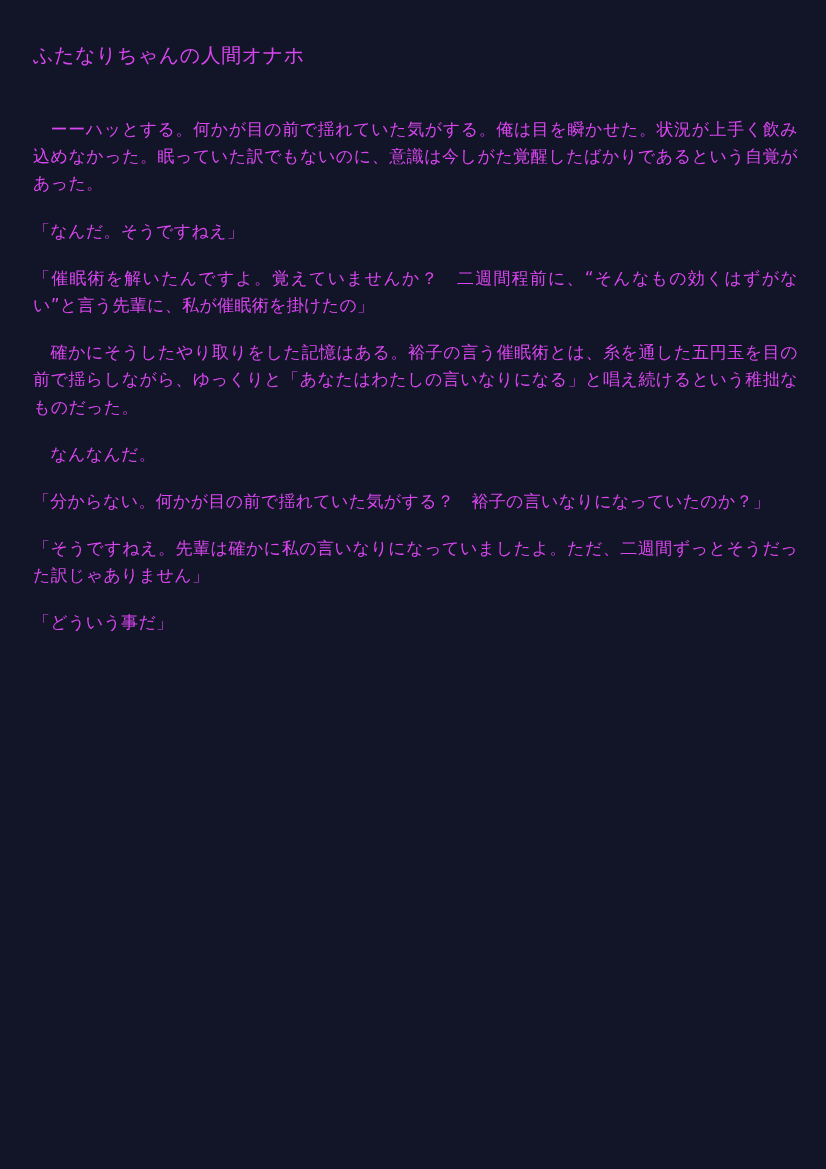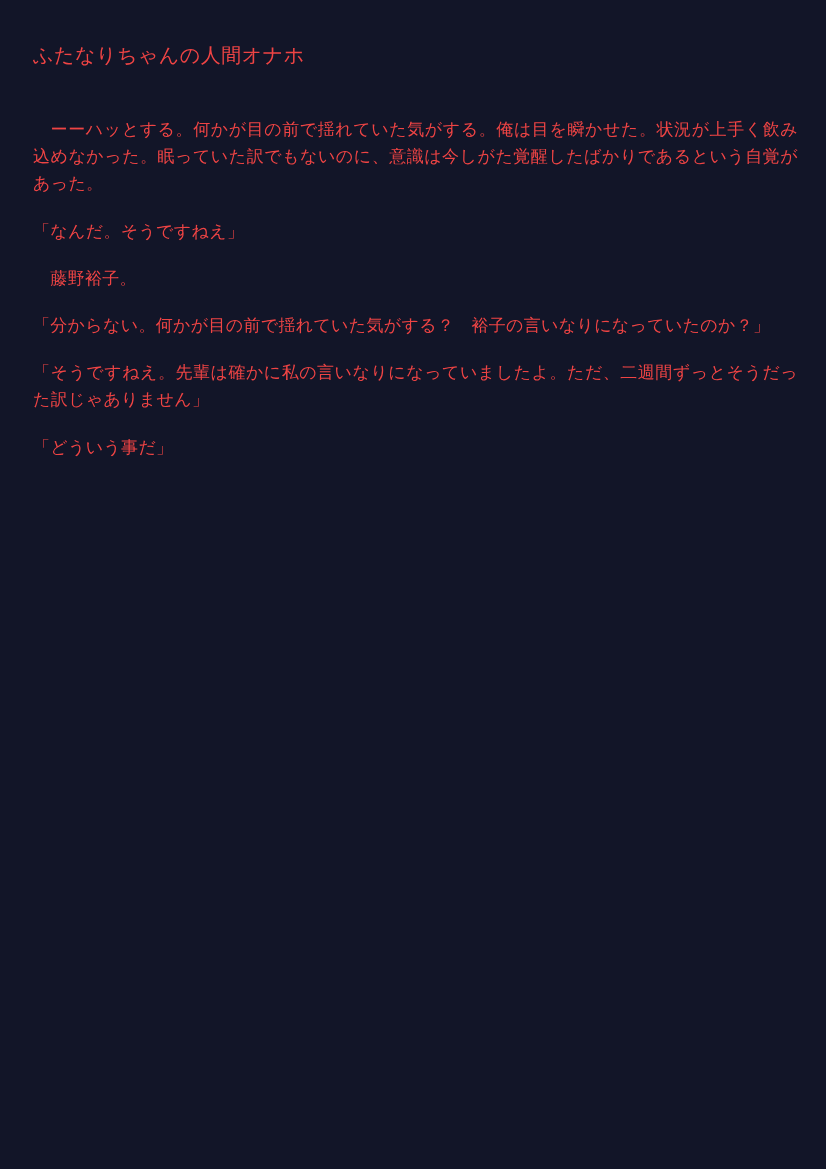--- a/index.html
+++ b/index.html
@@ -11,21 +11,21 @@
     height: 1169px;
     background: #121528;
     overflow: hidden;
     font-family: "DejaVu Sans", sans-serif;
   }
   .page {
     box-sizing: border-box;
     width: 826px;
     height: 1169px;
     padding: 40px 28px 0 33px;
-    color: #ef4444;
+    color: #d946ef;
   }
   .title {
     font-size: 20px;
     font-weight: normal;
     line-height: 30px;
     margin: 0 0 46px 0;
     letter-spacing: 0.5px;
   }
   .content p {
     font-size: 17px;
@@ -37,18 +37,20 @@
   }
 </style>
 </head>
 <body>
 
 <div class="page">
   <h1 class="title">ふたなりちゃんの人間オナホ</h1>
   <div class="content">
     <p>　ーーハッとする。何かが目の前で揺れていた気がする。俺は目を瞬かせた。状況が上手く飲み込めなかった。眠っていた訳でもないのに、意識は今しがた覚醒したばかりであるという自覚があった。</p>
     <p>「なんだ。そうですねえ」</p>
-    <p>　藤野裕子。</p>
+    <p>「催眠術を解いたんですよ。覚えていませんか？　二週間程前に、“そんなもの効くはずがない”と言う先輩に、私が催眠術を掛けたの」</p>
+    <p>　確かにそうしたやり取りをした記憶はある。裕子の言う催眠術とは、糸を通した五円玉を目の前で揺らしながら、ゆっくりと「あなたはわたしの言いなりになる」と唱え続けるという稚拙なものだった。</p>
+    <p>　なんなんだ。</p>
     <p>「分からない。何かが目の前で揺れていた気がする？　裕子の言いなりになっていたのか？」</p>
     <p>「そうですねえ。先輩は確かに私の言いなりになっていましたよ。ただ、二週間ずっとそうだった訳じゃありません」</p>
     <p>「どういう事だ」</p>
   </div>
 </div>
 
 </body></html>

